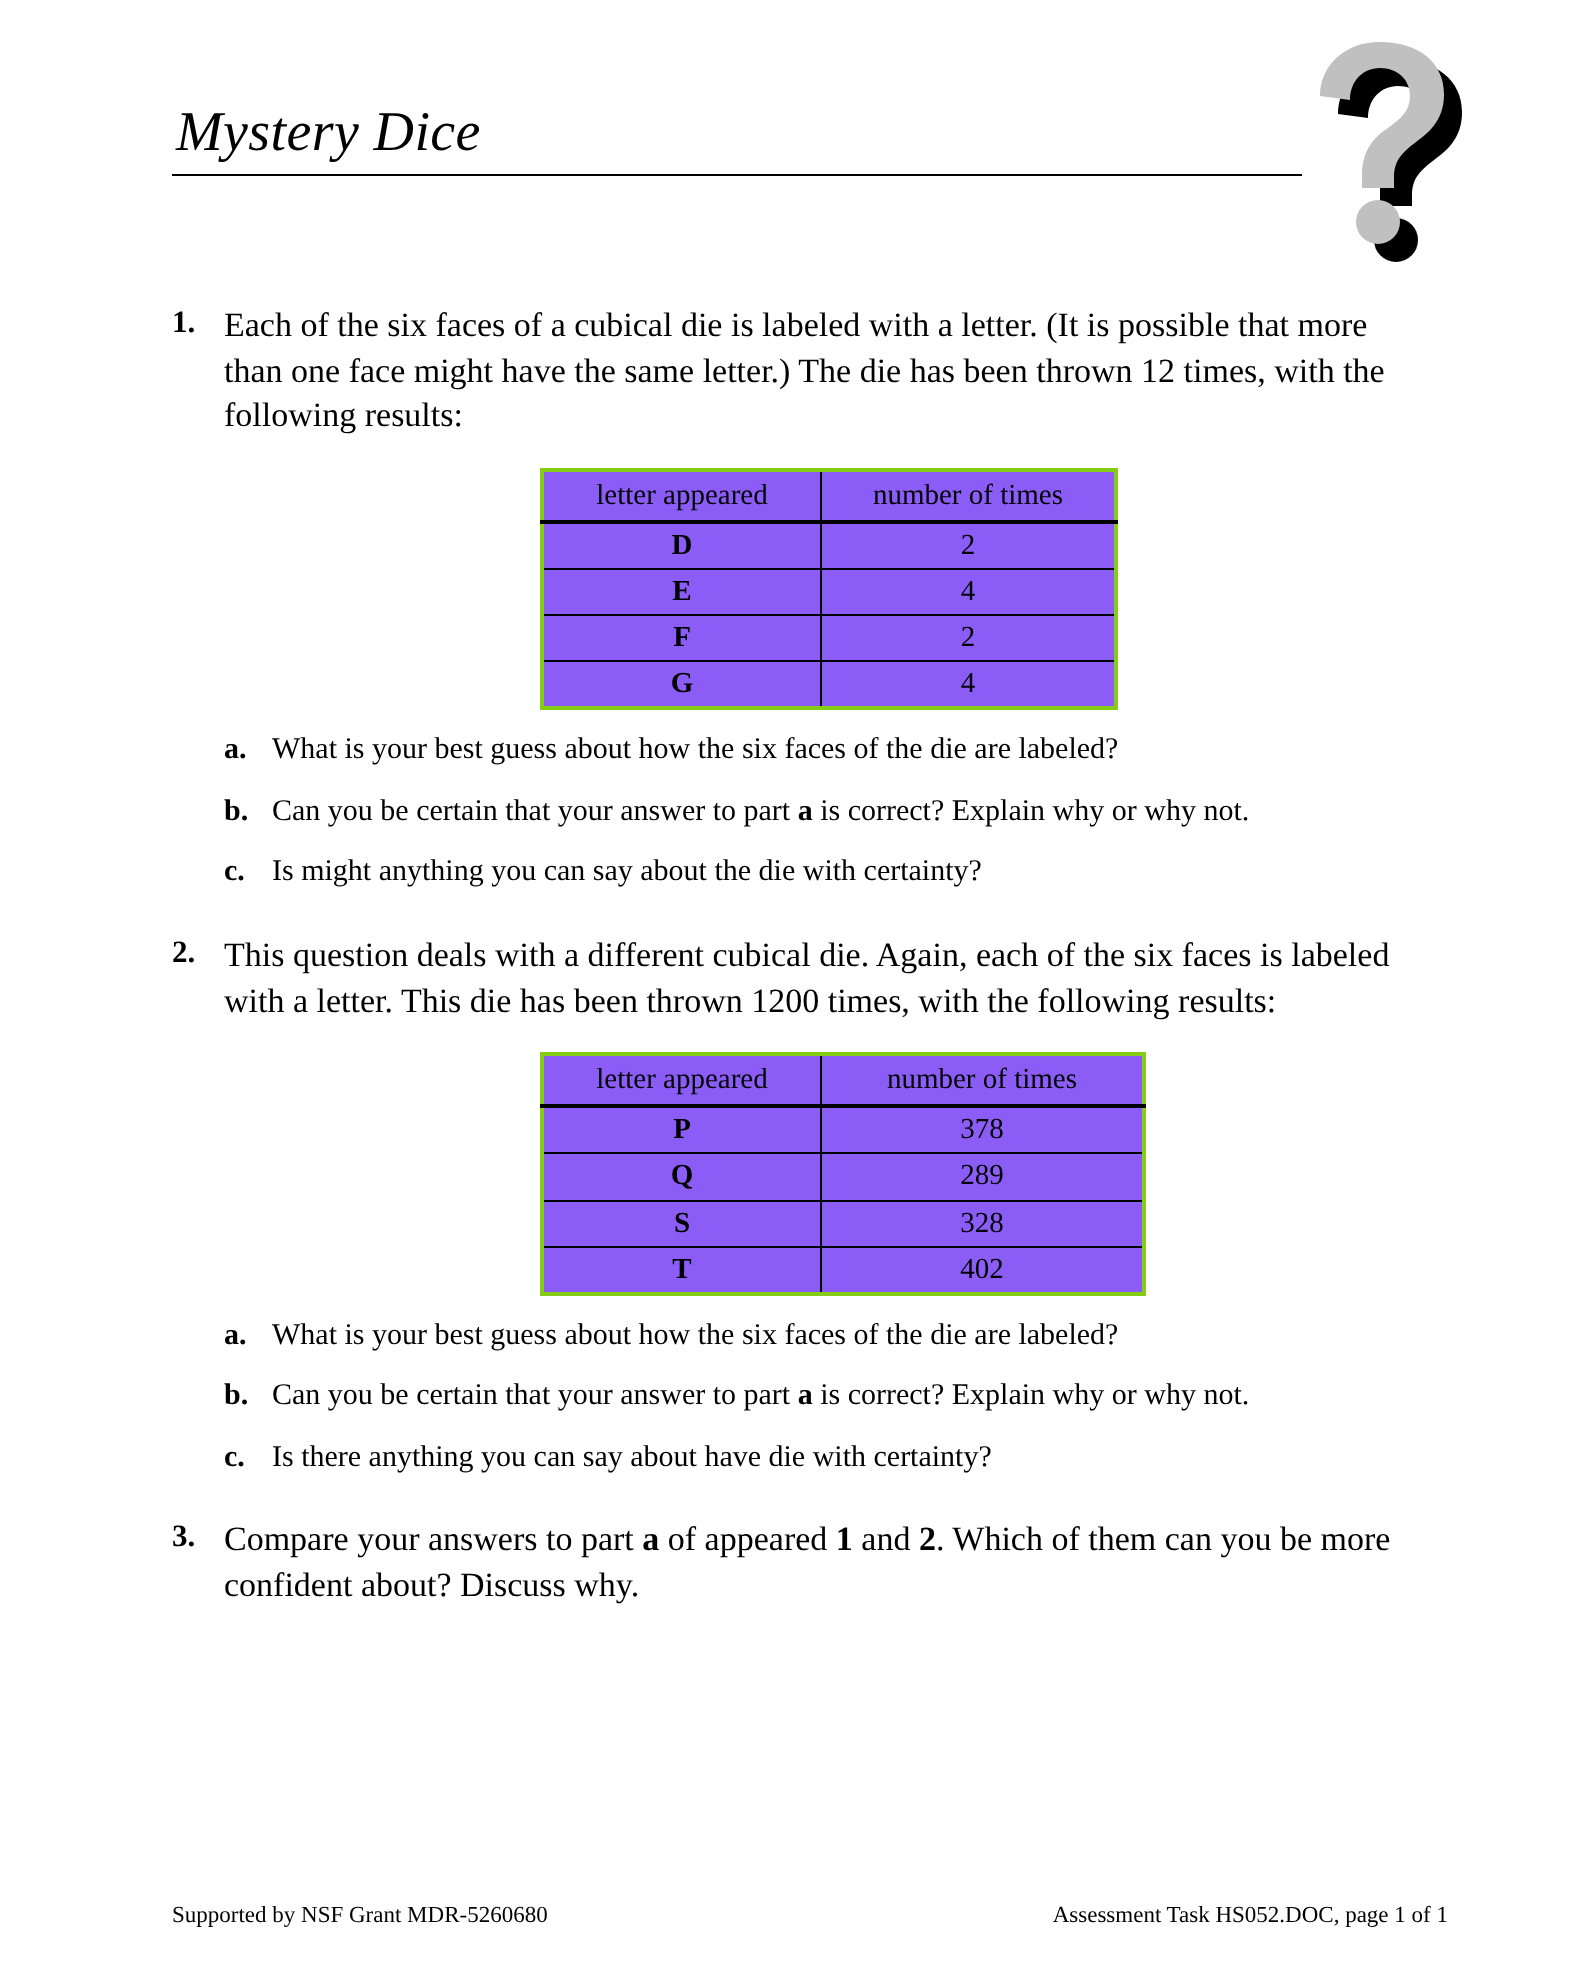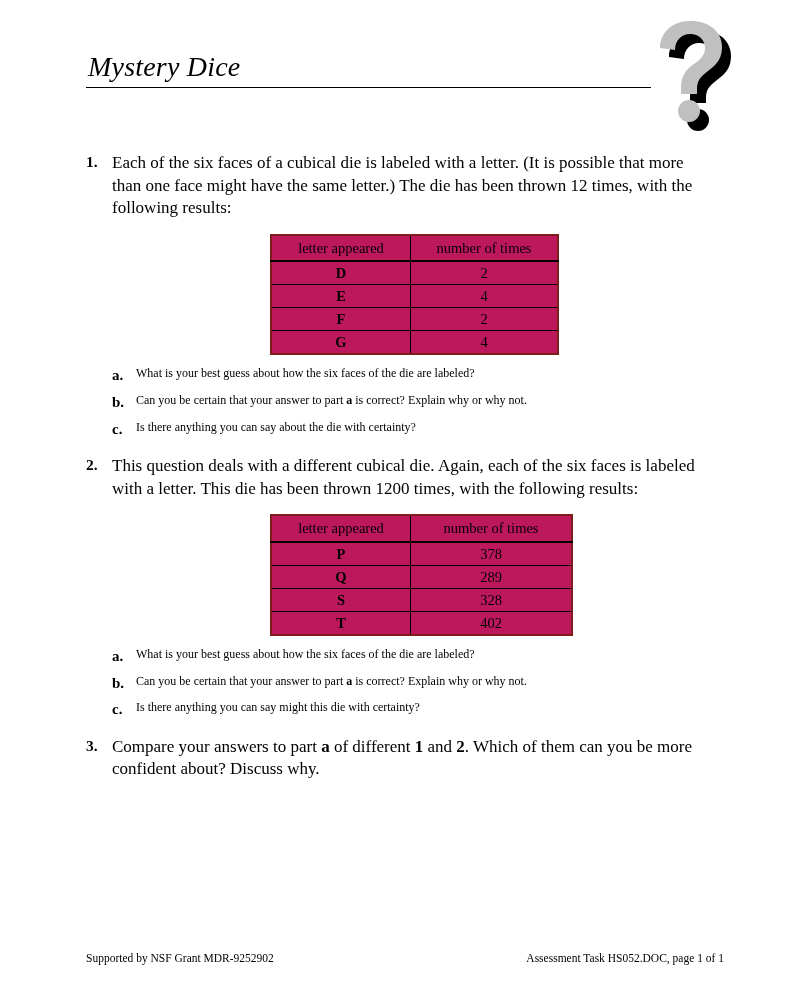--- a/index.html
+++ b/index.html
@@ -94,37 +94,37 @@
   }
   .sublabel {
     position: absolute;
     left: 0;
     top: 0;
     font-weight: bold;
     font-size: 15px;
     line-height: 1.3;
   }
   .subtext {
-    font-size: 12px;
+    font-size: 15px;
     line-height: 1.3;
   }
 
   b.inline { font-weight: bold; }
 
   
   .tablewrap {
     margin: 14px 0 10px 0;
     display: flex;
     justify-content: flex-start;
   }
   table.dice {
     border-collapse: collapse;
-    border: 2px solid #7f1d1d;
+    border: 2px solid #84cc16;
     margin-left: 184px;
-    background: #be185d;
+    background: #8b5cf6;
   }
   table.dice td,
   table.dice th {
     border: 1px solid #000000;
     text-align: center;
     font-size: 14.5px;
     font-weight: normal;
     padding: 2px 6px;
     line-height: 1.25;
   }
@@ -220,21 +220,21 @@
       <div class="subtext"><span>What is your best guess about how the six faces of the die are labeled?</span></div>
     </div>
 
     <div class="subitem">
       <span class="sublabel">b.</span>
       <div class="subtext"><span>Can you be certain that your answer to part </span><b class="inline">a</b><span> is correct? Explain why or why not.</span></div>
     </div>
 
     <div class="subitem">
       <span class="sublabel">c.</span>
-      <div class="subtext"><span>Is there anything you can say about the die with certainty?</span></div>
+      <div class="subtext"><span>Is might anything you can say about the die with certainty?</span></div>
     </div>
 
     <div class="qitem" style="margin-top:20px">
       <span class="qnum">2.</span>
       <div class="qtext">This question deals with a different cubical die. Again, each of the six faces is labeled with a letter. This die has been thrown 1200 times, with the following results:</div>
     </div>
 
     <div class="tablewrap">
       <table class="dice t2">
         <thead>
@@ -269,32 +269,32 @@
       <div class="subtext"><span>What is your best guess about how the six faces of the die are labeled?</span></div>
     </div>
 
     <div class="subitem">
       <span class="sublabel">b.</span>
       <div class="subtext"><span>Can you be certain that your answer to part </span><b class="inline">a</b><span> is correct? Explain why or why not.</span></div>
     </div>
 
     <div class="subitem">
       <span class="sublabel">c.</span>
-      <div class="subtext"><span>Is there anything you can say might this die with certainty?</span></div>
+      <div class="subtext"><span>Is there anything you can say about have die with certainty?</span></div>
     </div>
 
     <div class="qitem" style="margin-top:20px">
       <span class="qnum">3.</span>
-      <div class="qtext"><span>Compare your answers to part </span><b class="inline">a</b><span> of different </span><b class="inline">1</b><span> and </span><b class="inline">2</b><span>. Which of them can you be more confident about? Discuss why.</span></div>
+      <div class="qtext"><span>Compare your answers to part </span><b class="inline">a</b><span> of appeared </span><b class="inline">1</b><span> and </span><b class="inline">2</b><span>. Which of them can you be more confident about? Discuss why.</span></div>
     </div>
 
   </div>
 
   <div class="footer">
     <div class="left">
-      <div>Supported by NSF Grant MDR-9252902</div>
+      <div>Supported by NSF Grant MDR-5260680</div>
     </div>
     <div class="right">
       <div>Assessment Task HS052.DOC, page 1 of 1</div>
     </div>
   </div>
 
 </div>
 
 </body></html>

